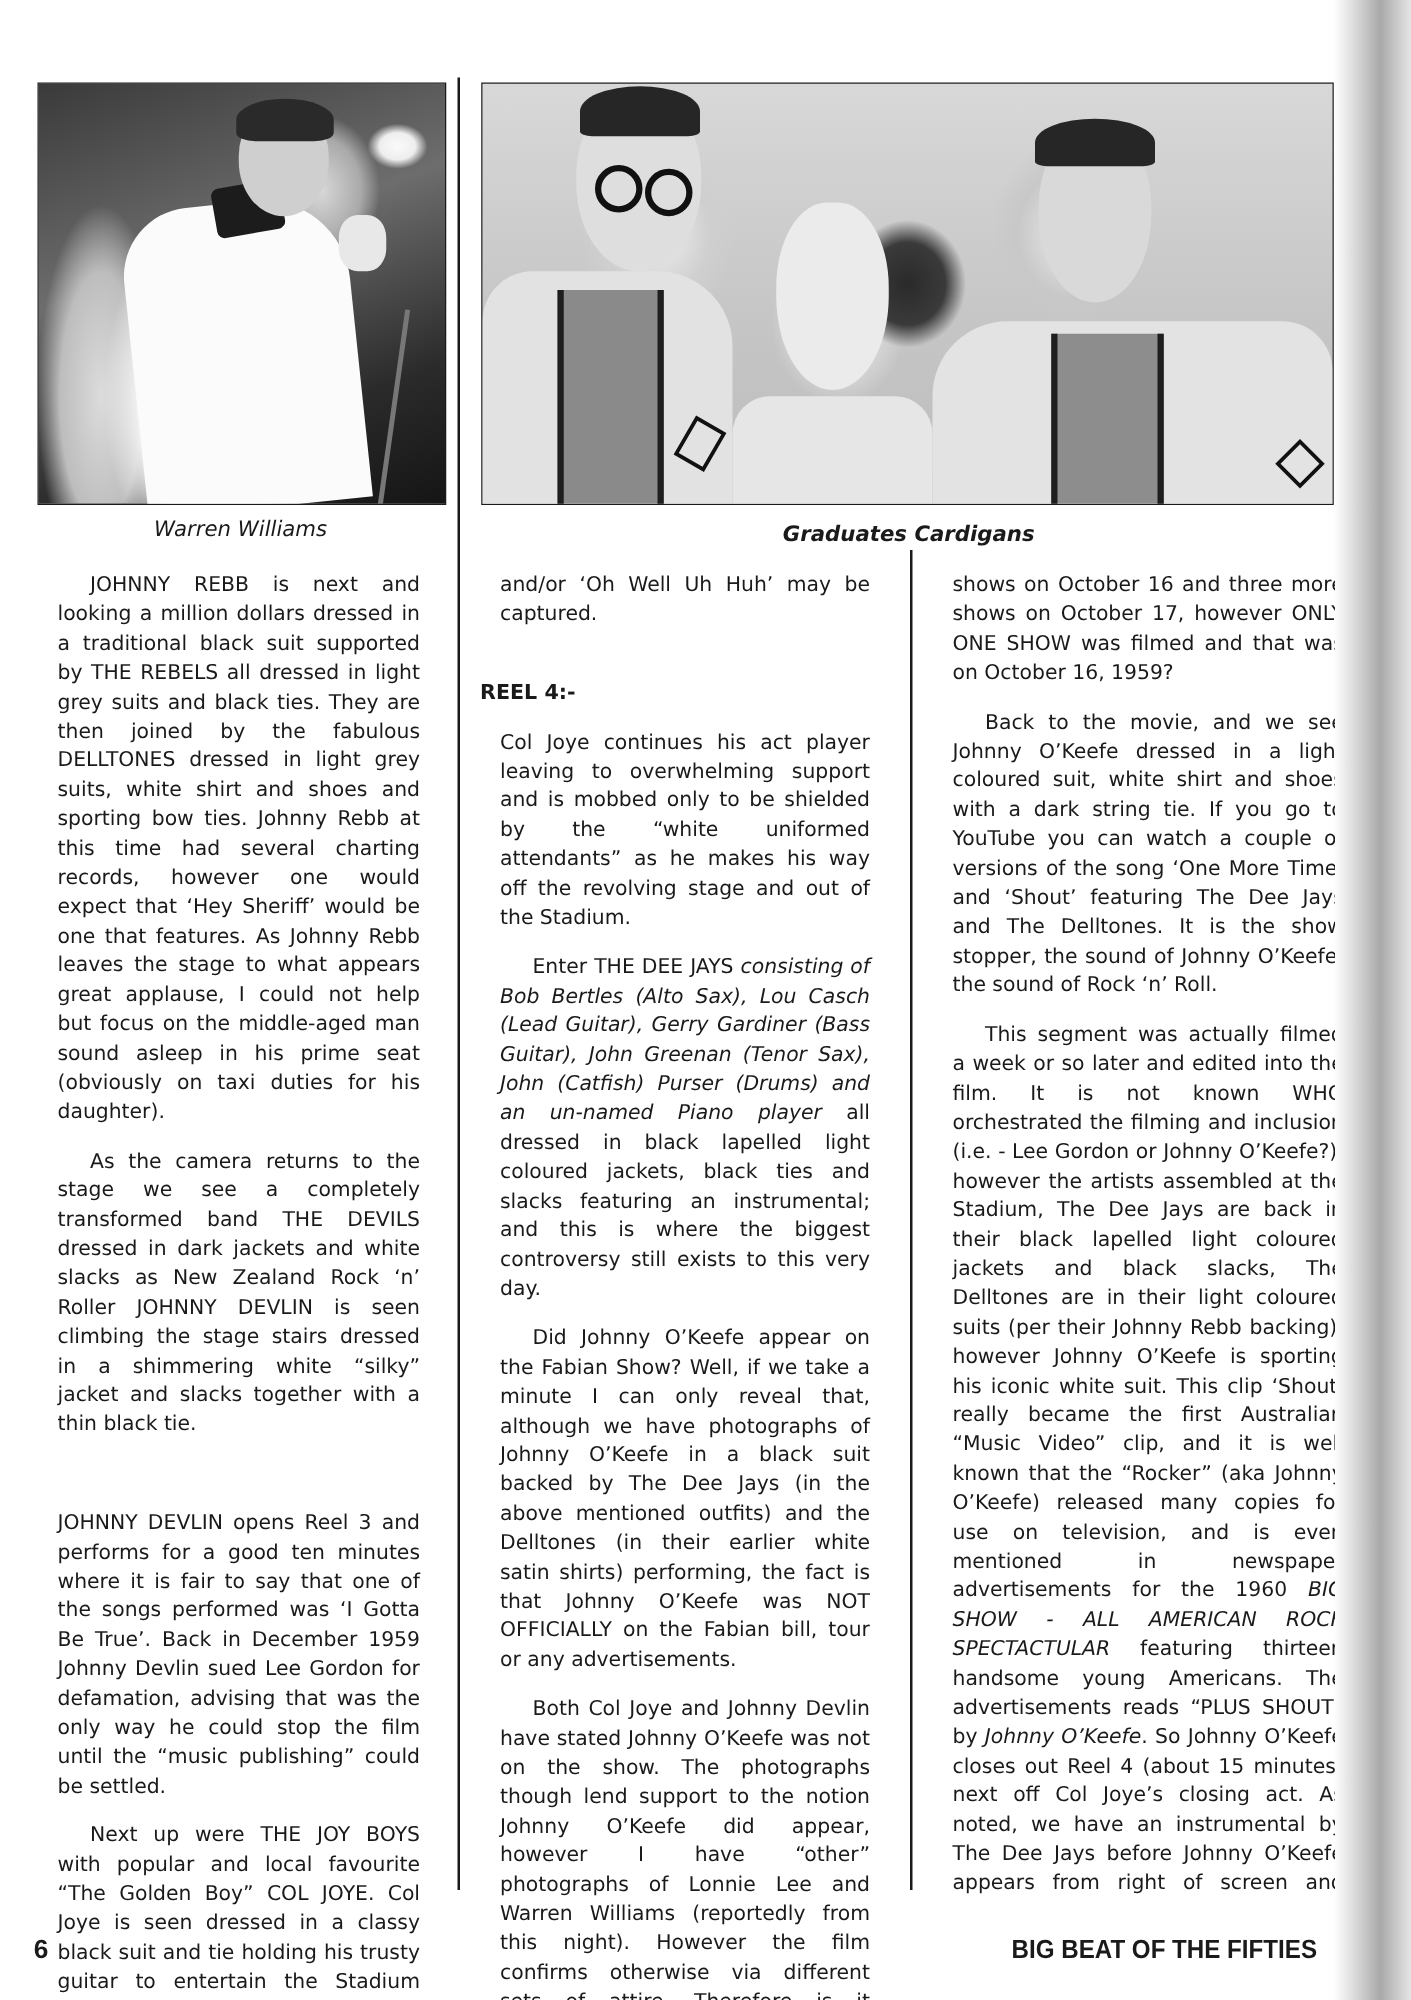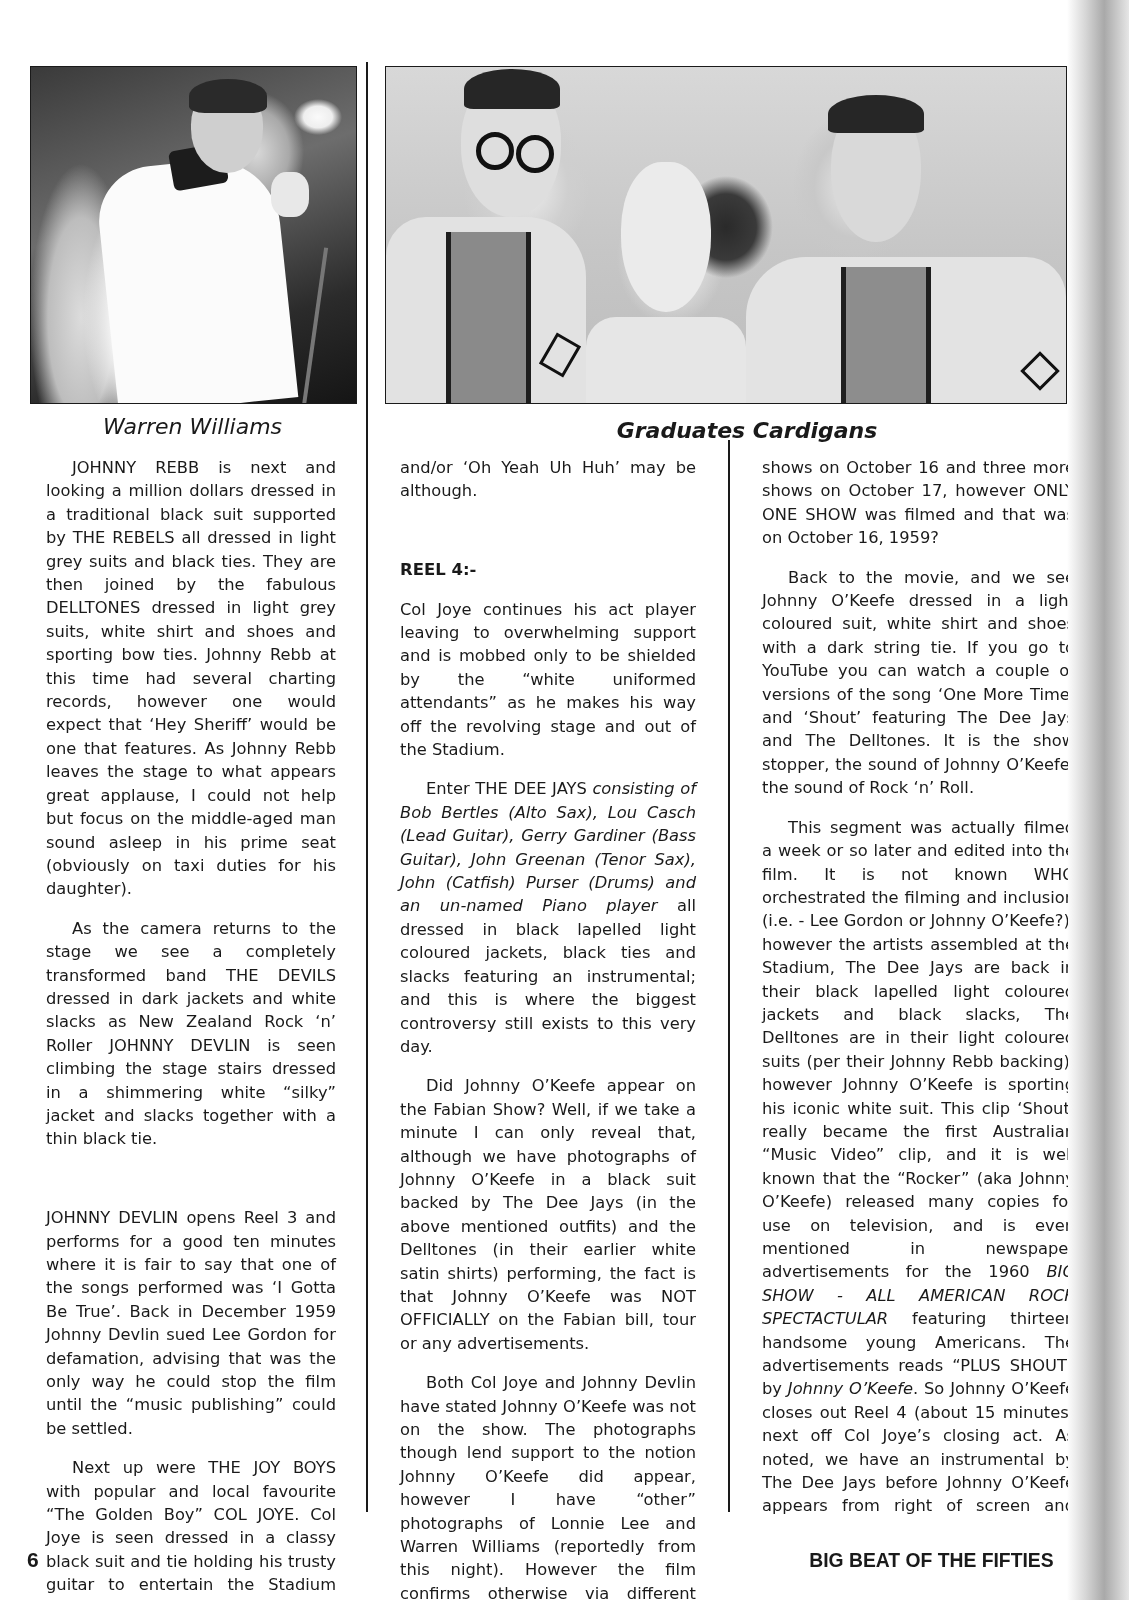--- a/index.html
+++ b/index.html
@@ -30,33 +30,33 @@
     left:385px; top:66px; width:680px; height:336px;
     background:
       radial-gradient(ellipse 55px 60px at 340px 160px, #2a2a2a 0%, #3a3a3a 55%, transparent 85%),
       radial-gradient(ellipse 70px 85px at 140px 120px, #efefef 0%, #cfcfcf 60%, transparent 90%),
       radial-gradient(ellipse 60px 75px at 285px 190px, #f4f4f4 0%, #d5d5d5 60%, transparent 90%),
       radial-gradient(ellipse 70px 85px at 470px 120px, #eaeaea 0%, #c8c8c8 60%, transparent 90%),
       linear-gradient(180deg, #d8d8d8 0%, #c6c6c6 55%, #bcbcbc 100%);
   }
   .photo .shape { position:absolute; }
   .caption {
-    position:absolute; font-style:italic; font-size:22px; color:#1a1a1a;
+    position:absolute; font-style:italic; font-size:17px; color:#1a1a1a;
     text-align:center; white-space:nowrap;
   }
   .col-rule {
     position:absolute; width:2px; background:#1a1a1a;
   }
   .col {
     position:absolute; font-size:16.3px; line-height:23.4px;
     text-align:justify; hyphens:none;
   }
   .col p { margin:16px; text-indent:26px; }
   .col p.noind { text-indent:0; }
-  .col h3 { margin:16px; font-size:16.5px; font-weight:bold; line-height:23.4px; }
+  .col h3 { margin:0; font-size:16.5px; font-weight:bold; line-height:23.4px; }
   .col .gap { height:23.4px; }
   .col em { font-style:italic; }
   .clip { overflow:hidden; }
   .footer-num {
     position:absolute; left:27px; top:1548px; font-weight:bold;
     font-size:21px; font-family:"Liberation Sans", sans-serif; letter-spacing:0.5px;
   }
   .footer-title {
     position:absolute; right:75px; top:1548px; font-weight:bold;
     font-size:21px; font-family:"Liberation Sans", sans-serif;
@@ -87,35 +87,35 @@
   <div class="shape" style="left:130px;top:68px;width:28px;height:28px;border:5px solid #111;border-radius:50%;"></div>
   <div class="shape" style="left:200px;top:250px;width:160px;height:100px;background:#e6e6e6;border-radius:30px 30px 0 0;"></div>
   <div class="shape" style="left:235px;top:95px;width:90px;height:150px;background:#ebebeb;border-radius:45% 45% 50% 50%;"></div>
   <div class="shape" style="left:360px;top:190px;width:320px;height:160px;background:#e3e3e3;border-radius:60px 40px 0 0;"></div>
   <div class="shape" style="left:455px;top:200px;width:80px;height:150px;background:#8d8d8d;border-left:5px solid #1e1e1e;border-right:5px solid #1e1e1e;"></div>
   <div class="shape" style="left:445px;top:35px;width:90px;height:140px;background:#d9d9d9;border-radius:45% 45% 50% 50%;"></div>
   <div class="shape" style="left:442px;top:28px;width:96px;height:38px;background:#262626;border-radius:50% 50% 10% 10%;"></div>
   <div class="shape" style="left:160px;top:270px;width:22px;height:30px;border:3px solid #111;transform:rotate(30deg);"></div>
   <div class="shape" style="left:640px;top:290px;width:22px;height:22px;border:3px solid #111;transform:rotate(45deg);"></div>
 </div>
-<div class="caption" style="left:407px;width:680px;top:418px;font-weight:600;">Graduates Cardigans</div>
+<div class="caption" style="left:387px;width:680px;top:418px;font-weight:600;">Graduates Cardigans</div>
 
 <div class="col-rule" style="left:366px;top:62px;height:1450px;"></div>
 <div class="col-rule" style="left:728px;top:440px;height:1072px;"></div>
 
 <div class="col" style="left:30px;top:440px;width:322px;">
   <p>JOHNNY REBB is next and looking a million dollars dressed in a traditional black suit supported by THE REBELS all dressed in light grey suits and black ties. They are then joined by the fabulous DELLTONES dressed in light grey suits, white shirt and shoes and sporting bow ties. Johnny Rebb at this time had several charting records, however one would expect that ‘Hey Sheriff’ would be one that features. As Johnny Rebb leaves the stage to what appears great applause, I could not help but focus on the middle-aged man sound asleep in his prime seat (obviously on taxi duties for his daughter).</p>
   <p>As the camera returns to the stage we see a completely transformed band THE DEVILS dressed in dark jackets and white slacks as New Zealand Rock ‘n’ Roller JOHNNY DEVLIN is seen climbing the stage stairs dressed in a shimmering white “silky” jacket and slacks together with a thin black tie.</p>
   <div class="gap"></div>
   <p class="noind">JOHNNY DEVLIN opens Reel 3 and performs for a good ten minutes where it is fair to say that one of the songs performed was ‘I Gotta Be True’. Back in December 1959 Johnny Devlin sued Lee Gordon for defamation, advising that was the only way he could stop the film until the “music publishing” could be settled.</p>
   <p>Next up were THE JOY BOYS with popular and local favourite “The Golden Boy” COL JOYE. Col Joye is seen dressed in a classy black suit and tie holding his trusty guitar to entertain the Stadium audience for the balance of the reel. With numerous chart records at his disposal one would expect either or both ‘Bye Bye Baby’</p>
 </div>
 
 <div class="col" style="left:384px;top:440px;width:328px;">
-  <p class="noind">and/or ‘Oh Yeah Uh Huh’ may be although.</p>
+  <p class="noind">and/or ‘Oh Well Uh Huh’ may be captured.</p>
   <div class="gap"></div>
   <h3>REEL 4:-</h3>
   <p class="noind">Col Joye continues his act player leaving to overwhelming support and is mobbed only to be shielded by the “white uniformed attendants” as he makes his way off the revolving stage and out of the Stadium.</p>
   <p><span>Enter THE DEE JAYS </span><em>consisting of Bob Bertles (Alto Sax), Lou Casch (Lead Guitar), Gerry Gardiner (Bass Guitar), John Greenan (Tenor Sax), John (Catfish) Purser (Drums) and an un-named Piano player</em><span> all dressed in black lapelled light coloured jackets, black ties and slacks featuring an instrumental; and this is where the biggest controversy still exists to this very day.</span></p>
   <p>Did Johnny O’Keefe appear on the Fabian Show? Well, if we take a minute I can only reveal that, although we have photographs of Johnny O’Keefe in a black suit backed by The Dee Jays (in the above mentioned outfits) and the Delltones (in their earlier white satin shirts) performing, the fact is that Johnny O’Keefe was NOT OFFICIALLY on the Fabian bill, tour or any advertisements.</p>
   <p>Both Col Joye and Johnny Devlin have stated Johnny O’Keefe was not on the show. The photographs though lend support to the notion Johnny O’Keefe did appear, however I have “other” photographs of Lonnie Lee and Warren Williams (reportedly from this night). However the film confirms otherwise via different sets of attire. Therefore is it possible the photographs of Johnny O’Keefe, Lonnie Lee and Warren Williams are from the next night - Remember there were two</p>
 </div>
 
 <div class="clip" style="position:absolute;left:738px;top:440px;width:330px;height:1080px;">
   <div class="col" style="left:8px;top:0px;width:345px;">

